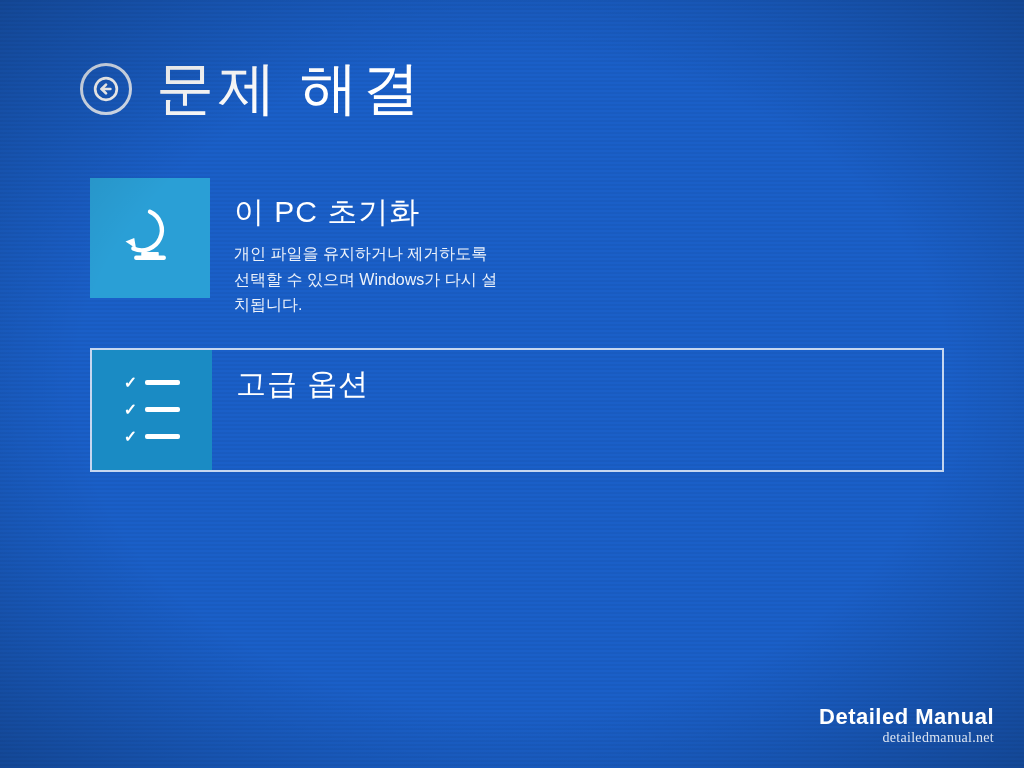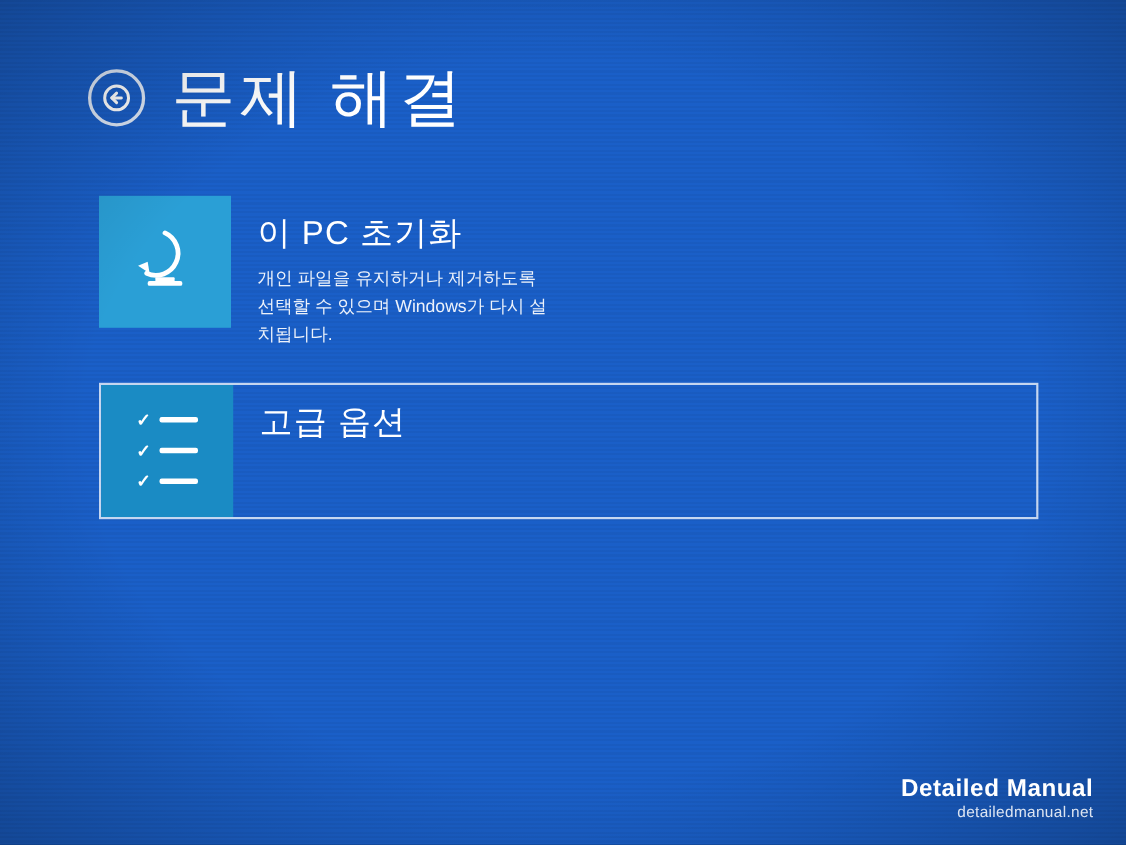--- a/index.html
+++ b/index.html
@@ -146,21 +146,21 @@
       font-size: 22px;
       font-weight: 700;
       color: white;
       font-family: Arial, sans-serif;
       letter-spacing: 0.5px;
     }
 
     .watermark-url {
       font-size: 14px;
       color: rgba(255,255,255,0.85);
-      font-family: Liberation Sans, sans-serif;
+      font-family: Liberation Serif, serif;
       letter-spacing: 0.3px;
     }
 
     
     .checklist-icon {
       display: flex;
       flex-direction: column;
       gap: 8px;
     }
 

